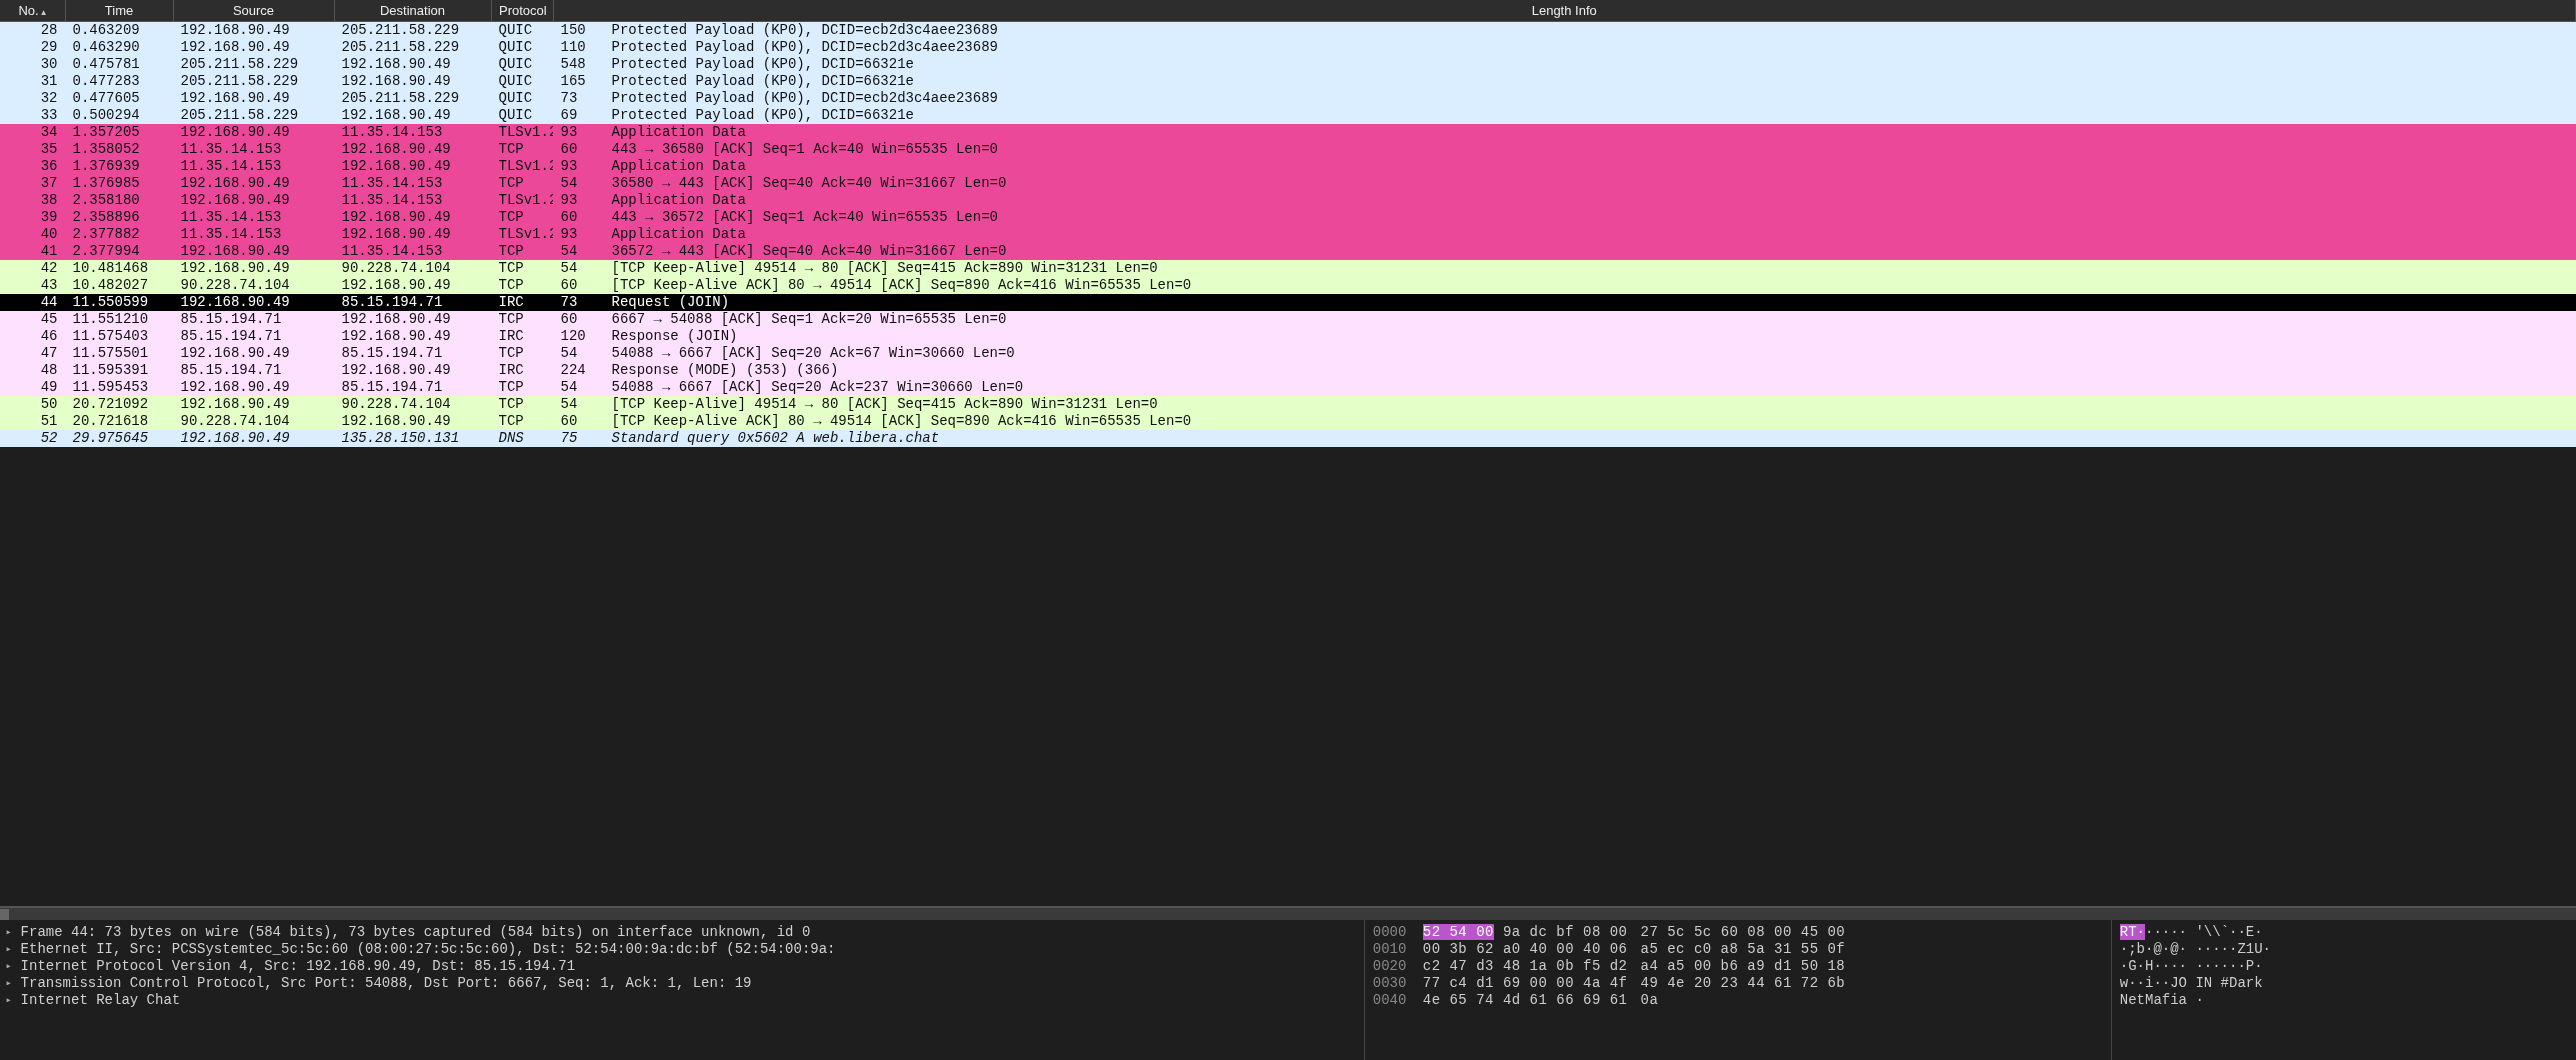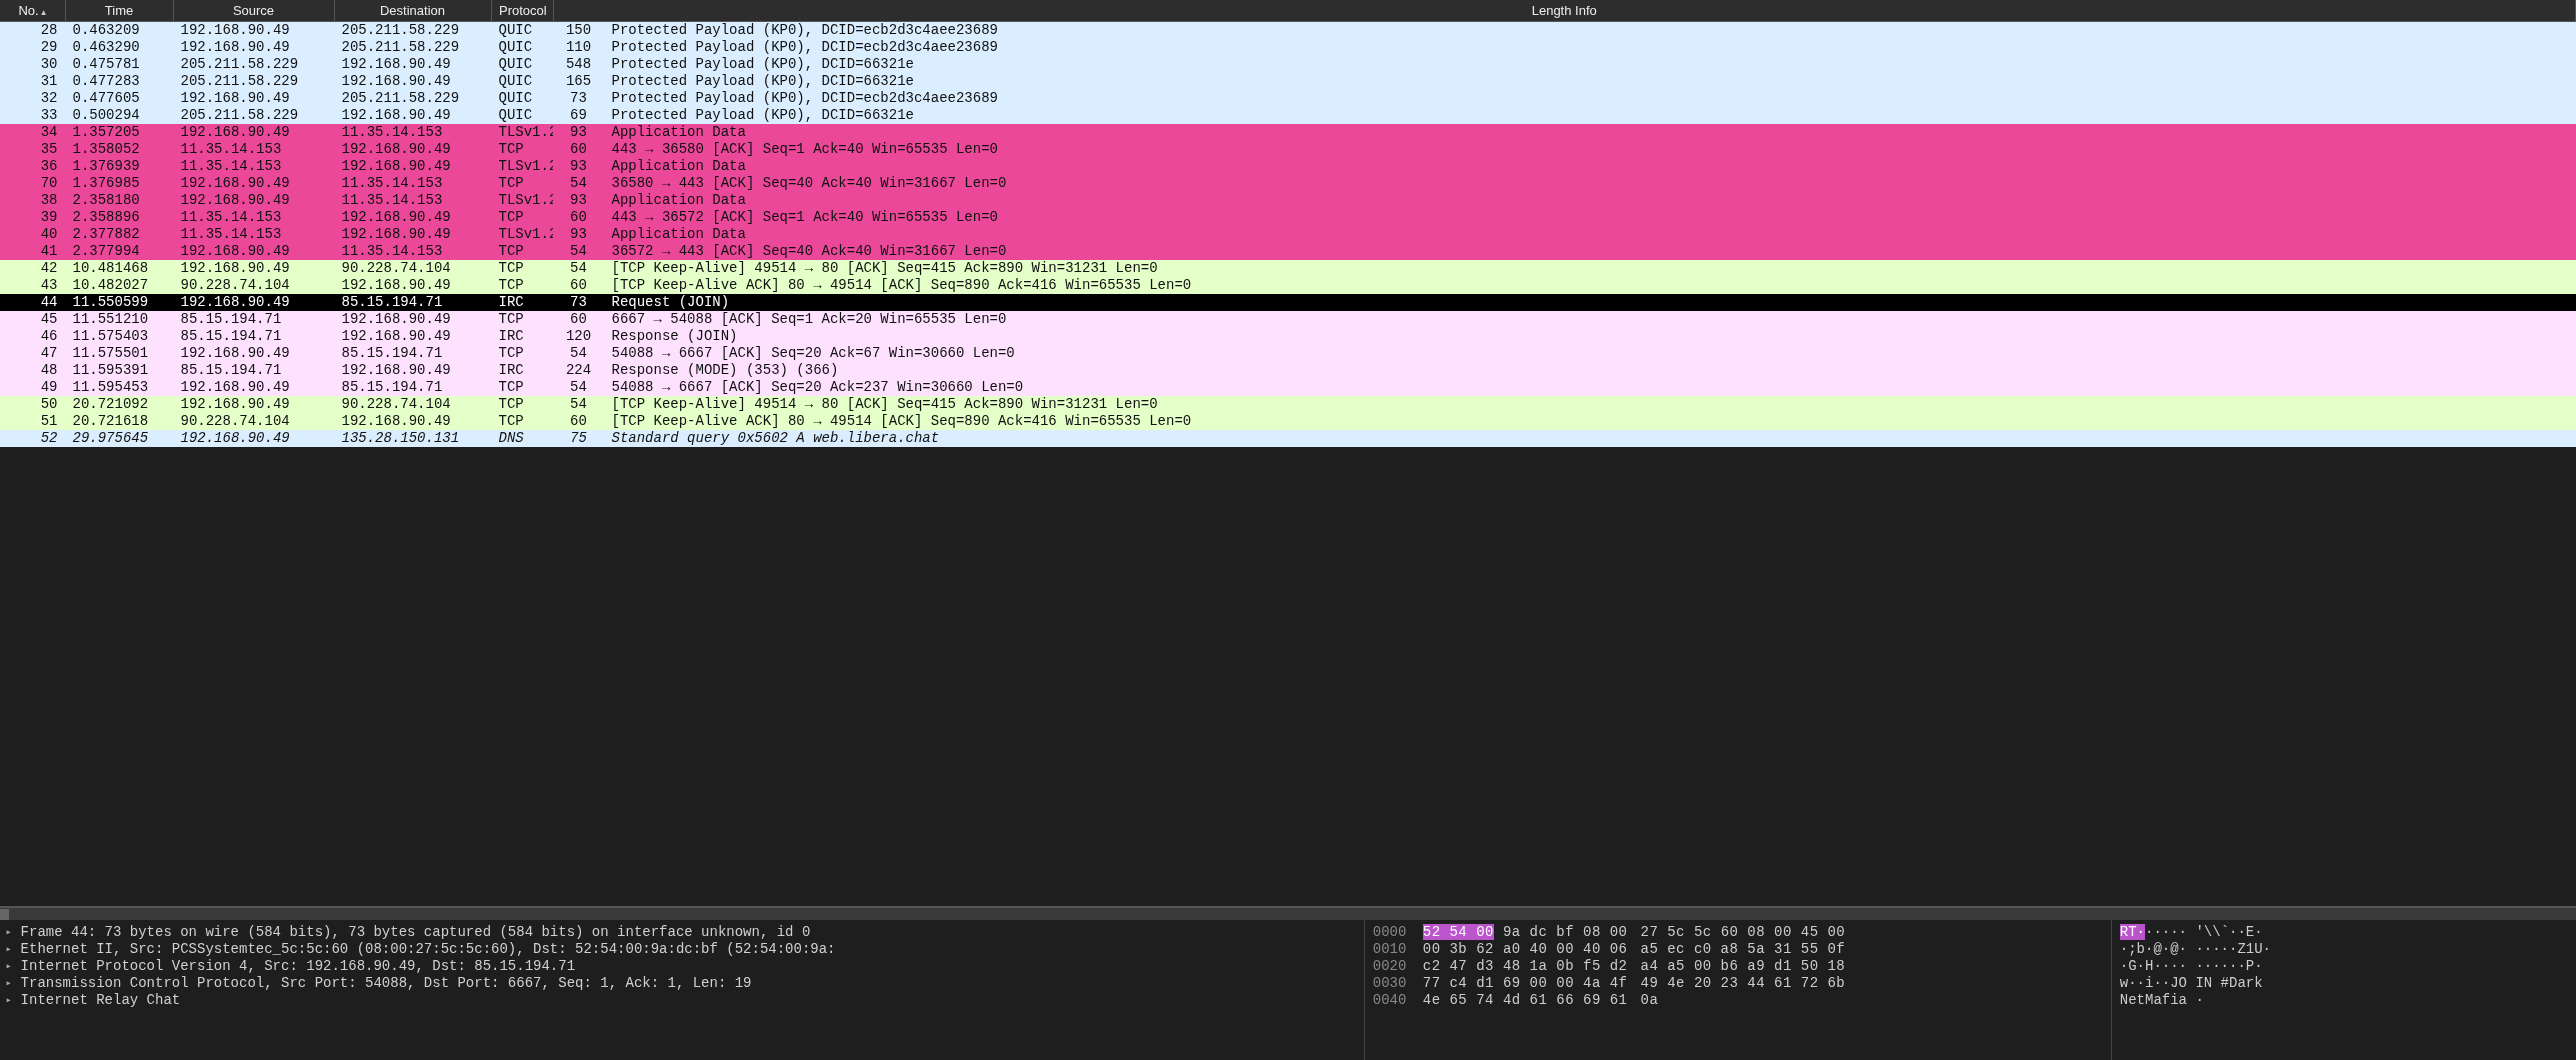--- a/index.html
+++ b/index.html
@@ -56,21 +56,21 @@
     line-height: 17px;
   }
   tr.quic   { background: #daeeff; }
   tr.tlstcp { background: #ec4899; }
   tr.keep   { background: #e4ffc7; }
   tr.irc    { background: #fee0ff; }
   tr.dns    { background: #daeeff; font-style: italic; }
   tr.selected { background: #000 !important; }
   tr.selected td { color: #fff !important; }
   td.no  { text-align: right; padding-right: 13px; }
-  td.len { text-align: center; padding-right: 5.6px; }
+  td.len { text-align: left; padding-right: 5.6px; }
 
   
   .hscroll {
     height: 13px;
     background: #3a3a3a;
     border-top: 0.9px solid #555;
     position: relative;
   }
   .hscroll .thumb {
     position: absolute;
@@ -234,21 +234,21 @@
           <tr class="tlstcp">
             <td class="no">36</td>
             <td class="time">1.376939</td>
             <td>11.35.14.153</td>
             <td>192.168.90.49</td>
             <td>TLSv1.2</td>
             <td class="len">93</td>
             <td>Application Data</td>
           </tr>
           <tr class="tlstcp">
-            <td class="no">70</td>
+            <td class="no">37</td>
             <td class="time">1.376985</td>
             <td>192.168.90.49</td>
             <td>11.35.14.153</td>
             <td>TCP</td>
             <td class="len">54</td>
             <td>36580 → 443 [ACK] Seq=40 Ack=40 Win=31667 Len=0</td>
           </tr>
           <tr class="tlstcp">
             <td class="no">38</td>
             <td class="time">2.358180</td>

